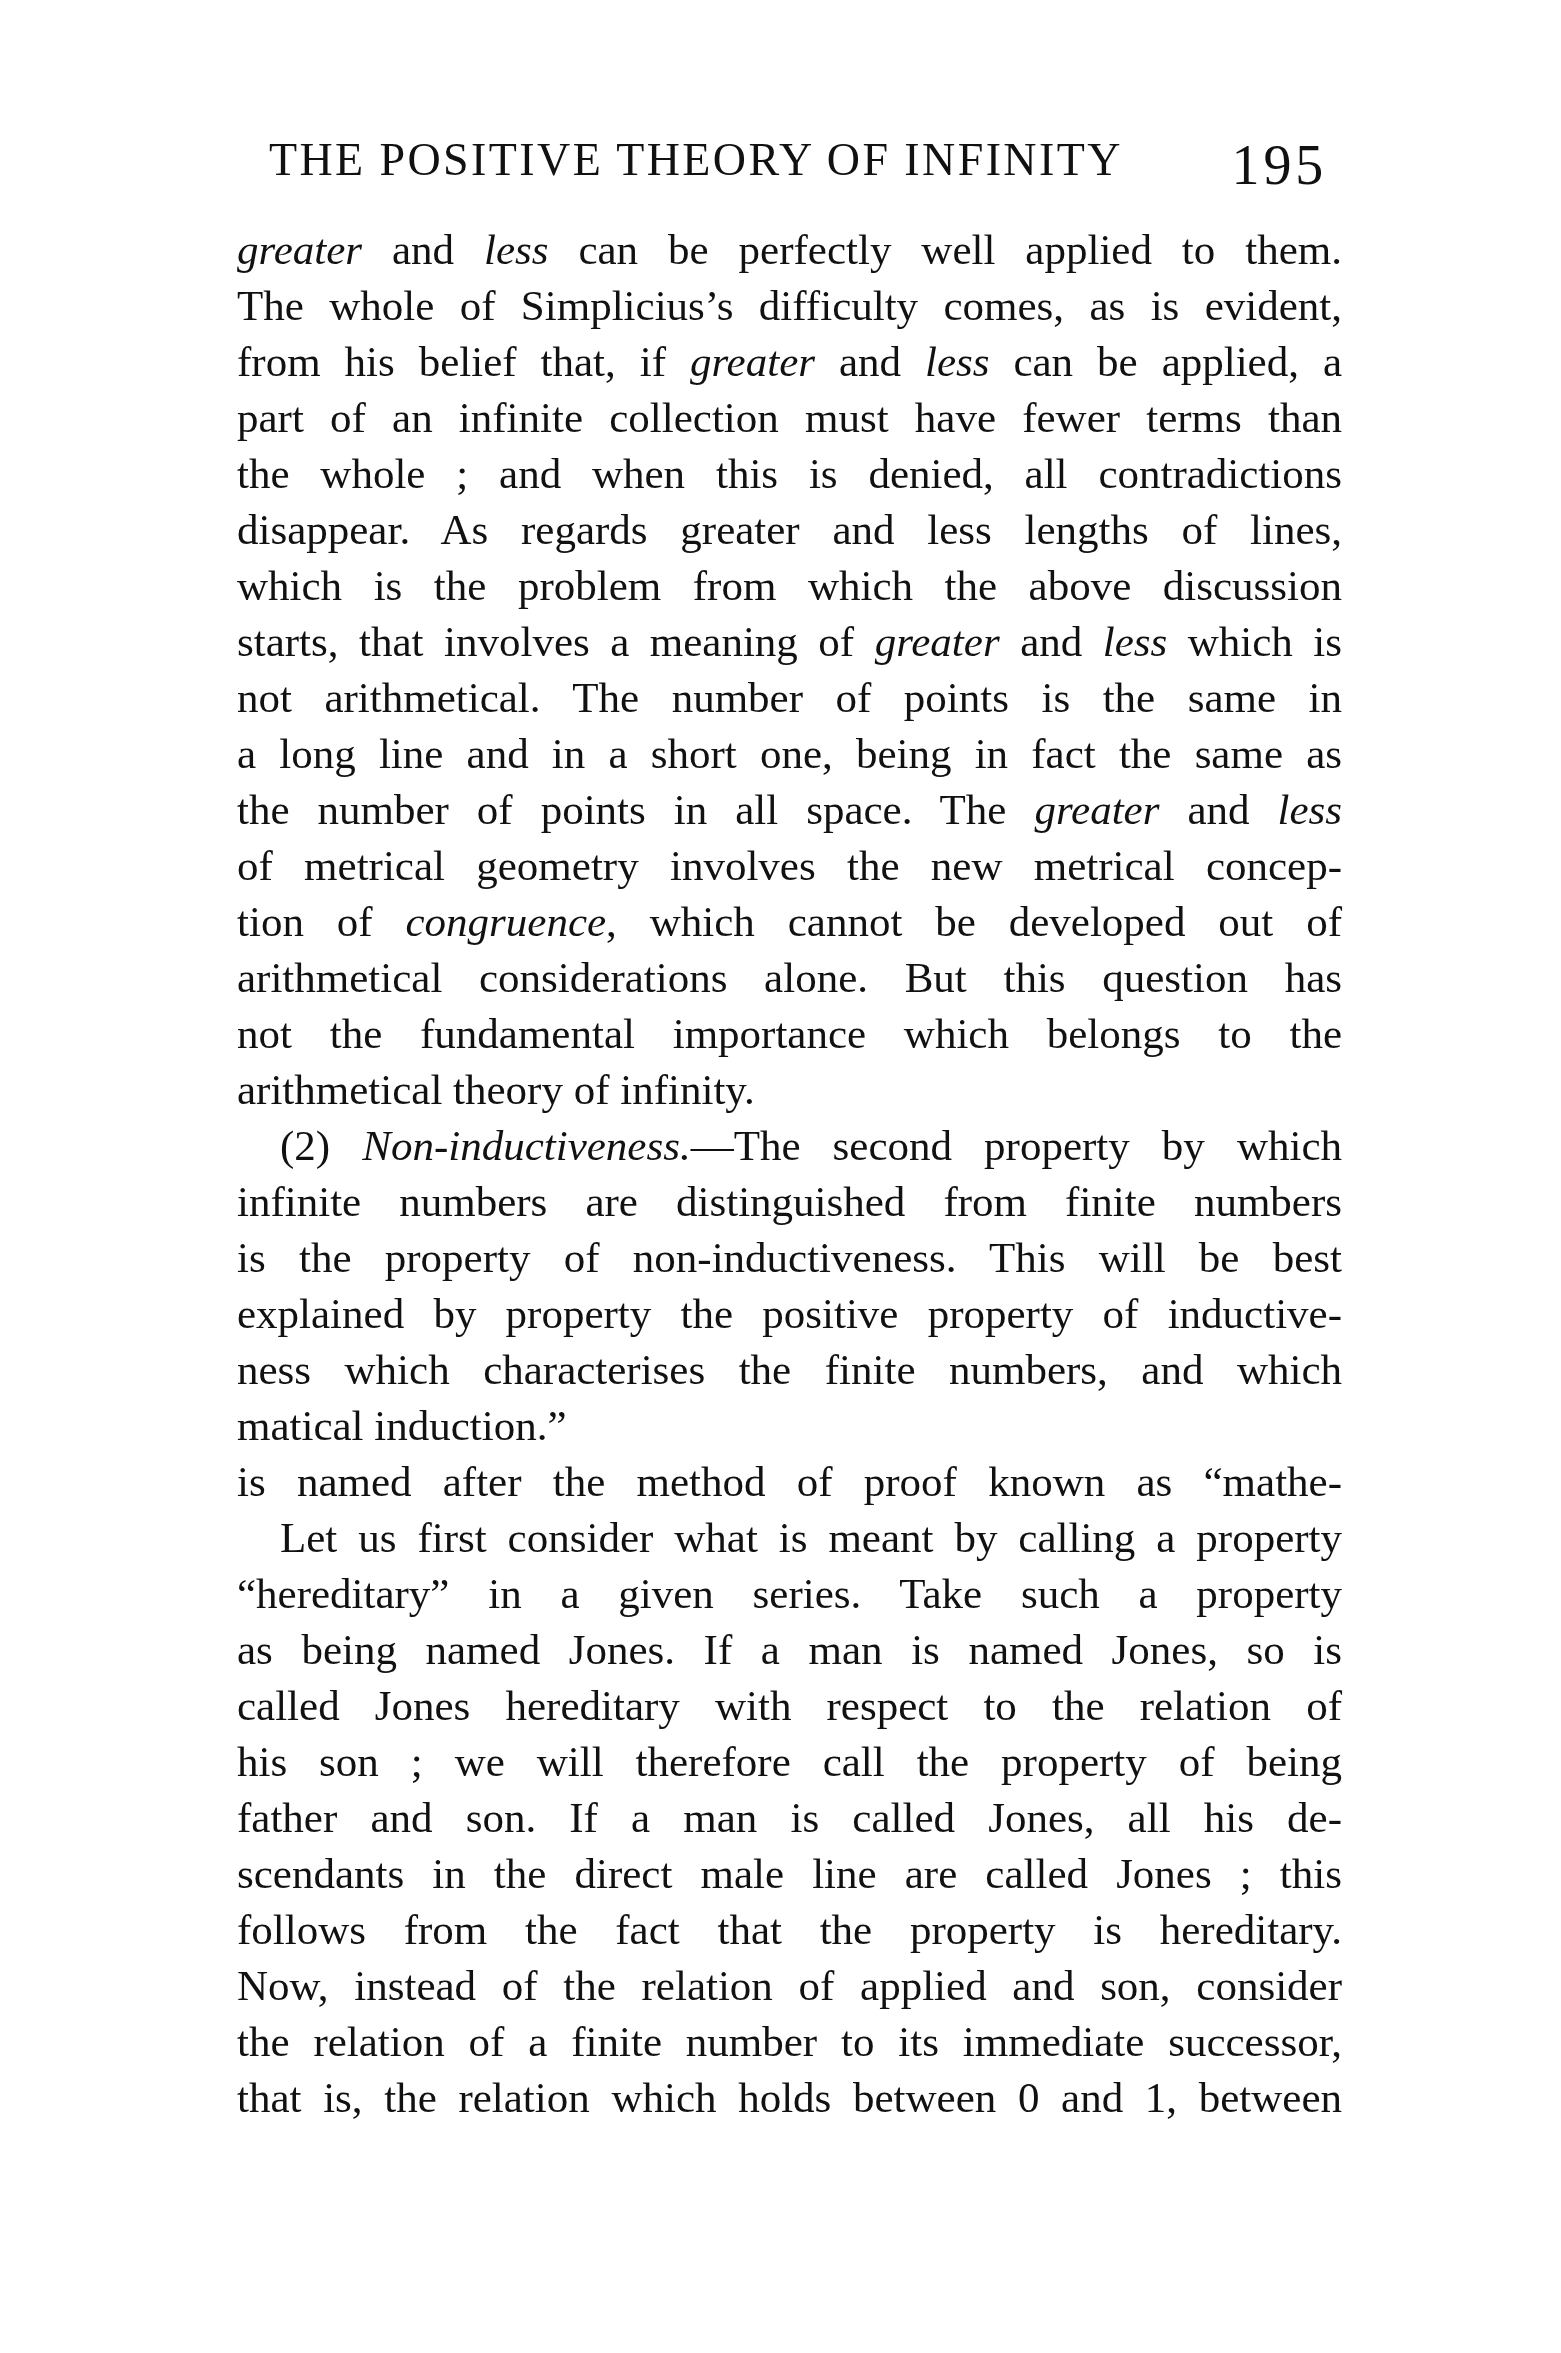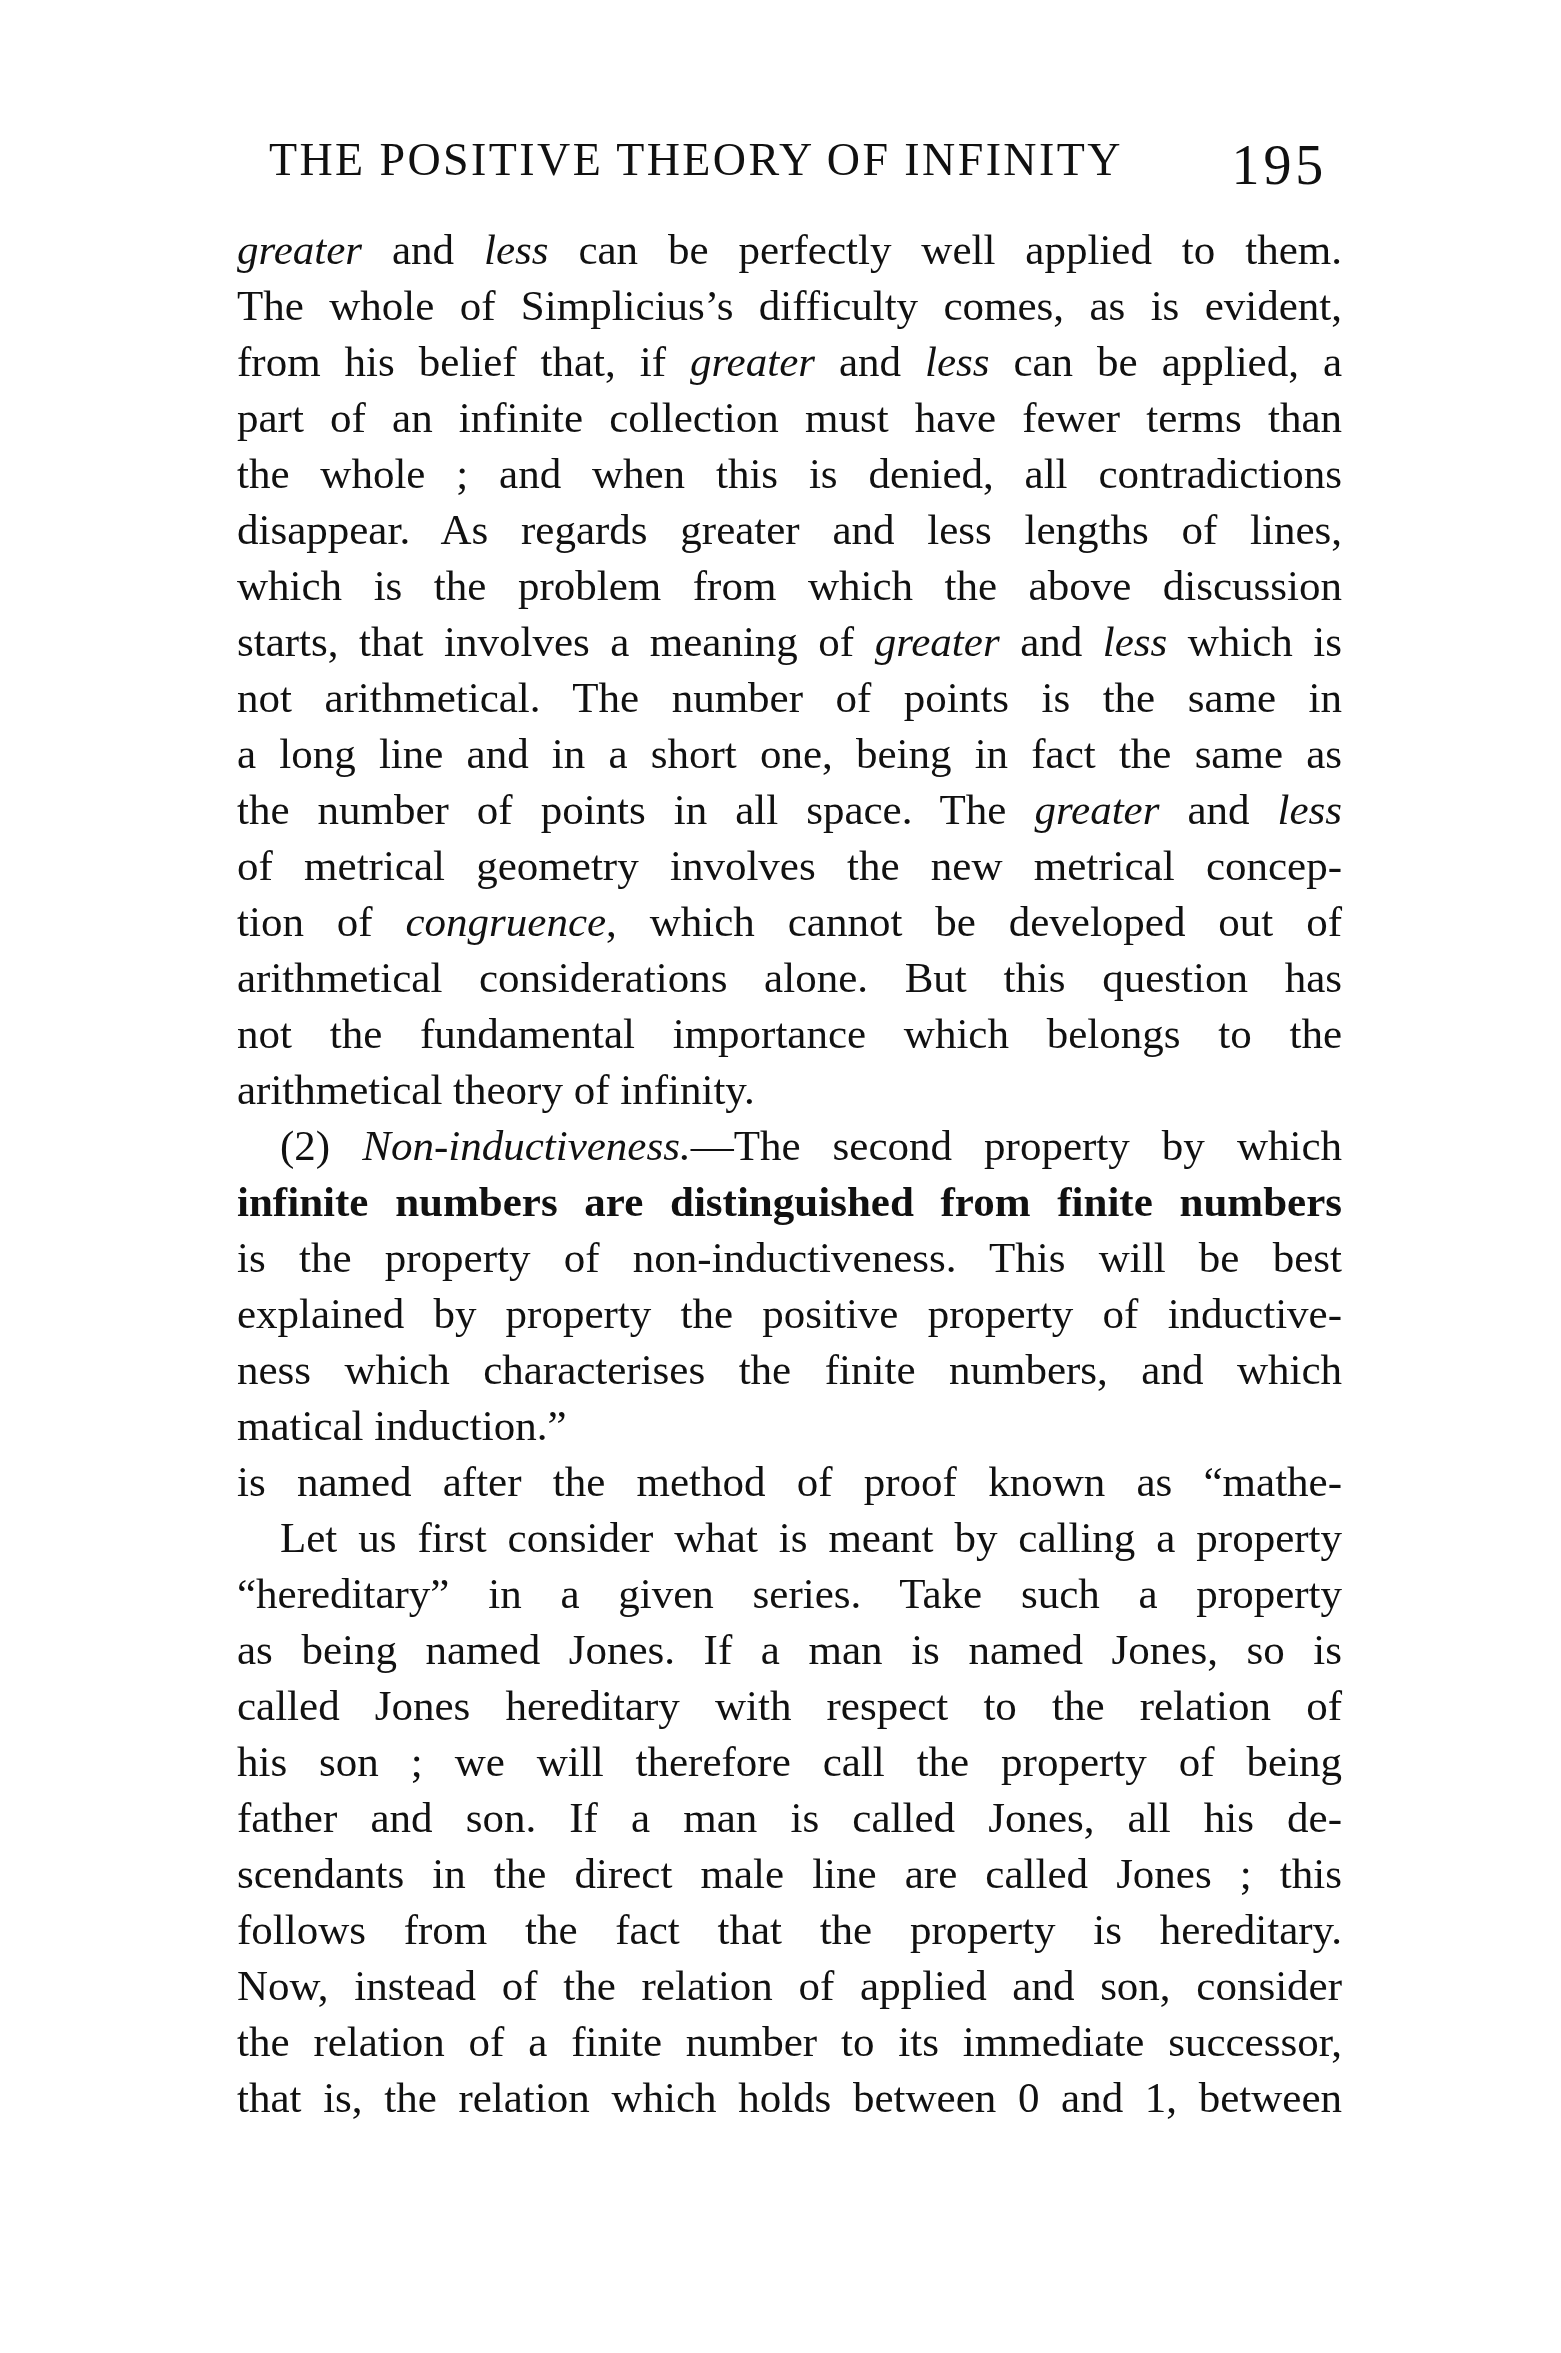--- a/index.html
+++ b/index.html
@@ -89,21 +89,21 @@
       <div class="line" style="white-space: nowrap;"><span>starts, that involves a meaning of </span><span class="it">greater</span><span> and </span><span class="it">less</span><span> which is</span></div>
       <div class="line" style="white-space: nowrap;"><span>not arithmetical.  The number of points is the same in</span></div>
       <div class="line" style="white-space: nowrap;"><span>a long line and in a short one, being in fact the same as</span></div>
       <div class="line" style="white-space: nowrap;"><span>the number of points in all space.  The </span><span class="it">greater</span><span> and </span><span class="it">less</span></div>
       <div class="line" style="white-space: nowrap;"><span>of metrical geometry involves the new metrical concep-</span></div>
       <div class="line" style="white-space: nowrap; word-spacing: 0px;"><span>tion of </span><span class="it">congruence</span><span>, which cannot be developed out of</span></div>
       <div class="line" style="white-space: nowrap;"><span>arithmetical considerations alone.  But this question has</span></div>
       <div class="line" style="white-space: nowrap;"><span>not the fundamental importance which belongs to the</span></div>
       <div class="line last-in-para"><span>arithmetical theory of infinity.</span></div>
       <div class="line indent" style="white-space: nowrap;"><span>(2) </span><span class="it">Non-inductiveness.</span><span>—The second property by which</span></div>
-      <div class="line" style="white-space: nowrap; font-weight: bold;"><span>infinite numbers are distinguished from finite numbers</span></div>
+      <div class="line" style="white-space: nowrap;"><span>infinite numbers are distinguished from finite numbers</span></div>
       <div class="line" style="white-space: nowrap;"><span>is the property of non-inductiveness.  This will be best</span></div>
       <div class="line" style="white-space: nowrap;"><span>explained by property the positive property of inductive-</span></div>
       <div class="line" style="white-space: nowrap;"><span>ness which characterises the finite numbers, and which</span></div>
       <div class="line last-in-para"><span>matical induction.”</span></div>
       <div class="line" style="white-space: nowrap;"><span>is named after the method of proof known as “mathe-</span></div>
       <div class="line indent" style="white-space: nowrap;"><span>Let us first consider what is meant by calling a property</span></div>
       <div class="line" style="white-space: nowrap;"><span>“hereditary” in a given series.  Take such a property</span></div>
       <div class="line" style="white-space: nowrap;"><span>as being named Jones.  If a man is named Jones, so is</span></div>
       <div class="line" style="white-space: nowrap;"><span>called Jones hereditary with respect to the relation of</span></div>
       <div class="line" style="white-space: nowrap;"><span>his son ; we will therefore call the property of being</span></div>

